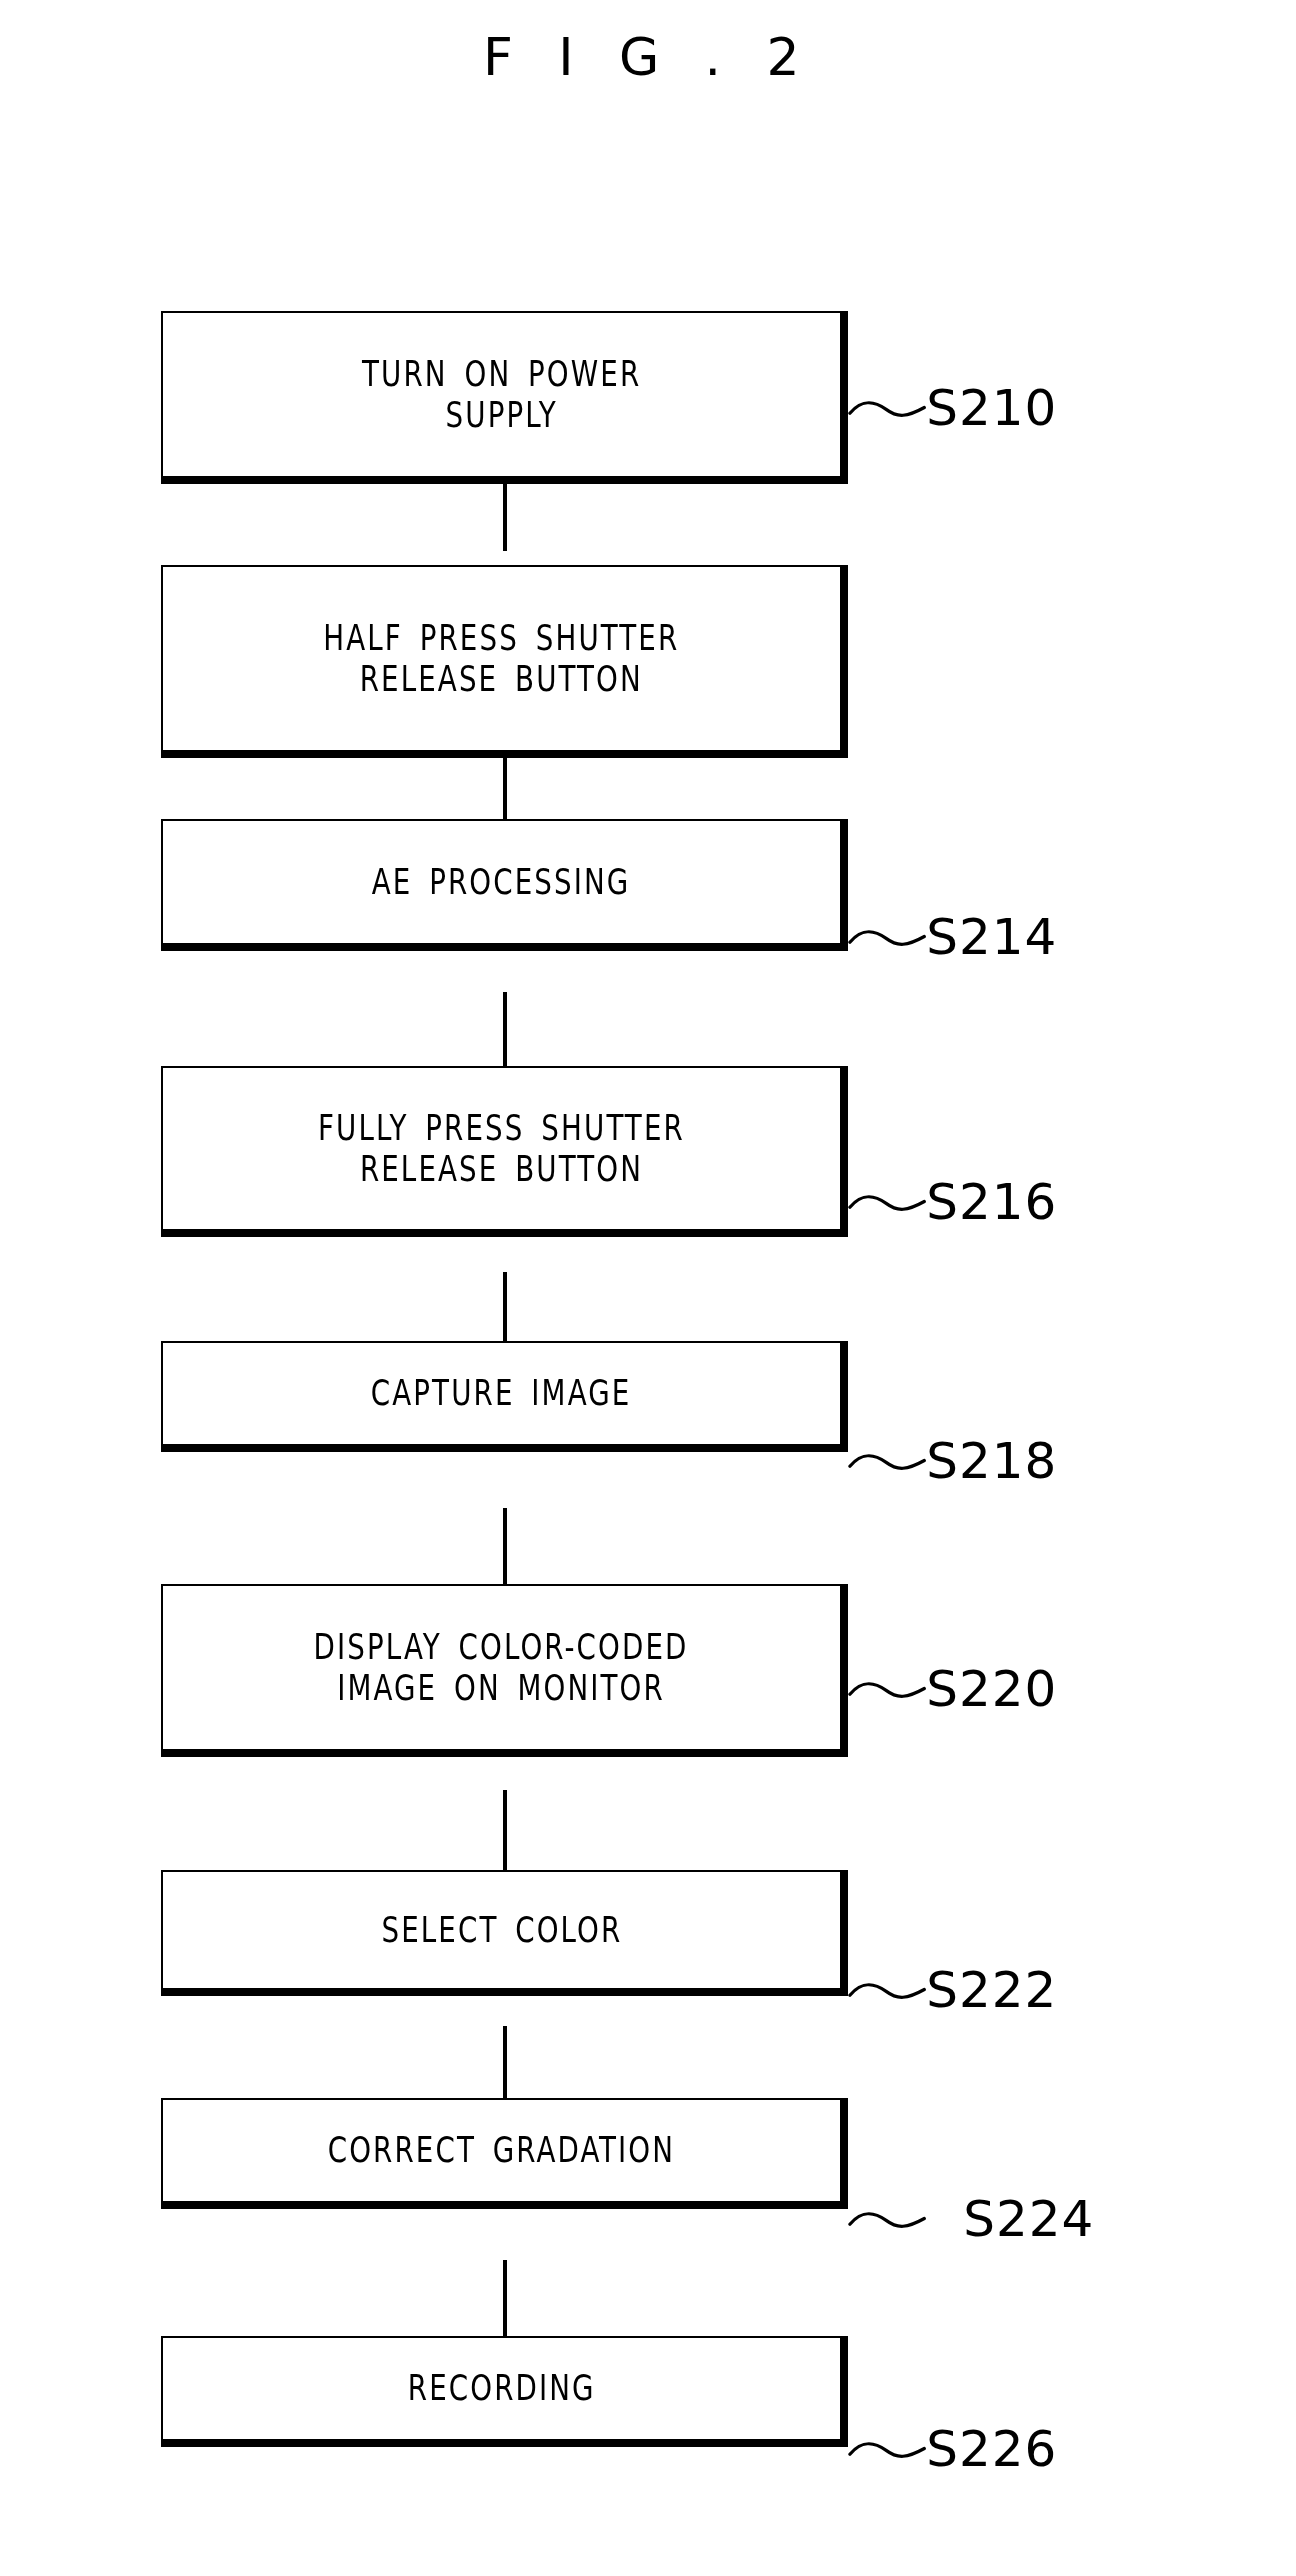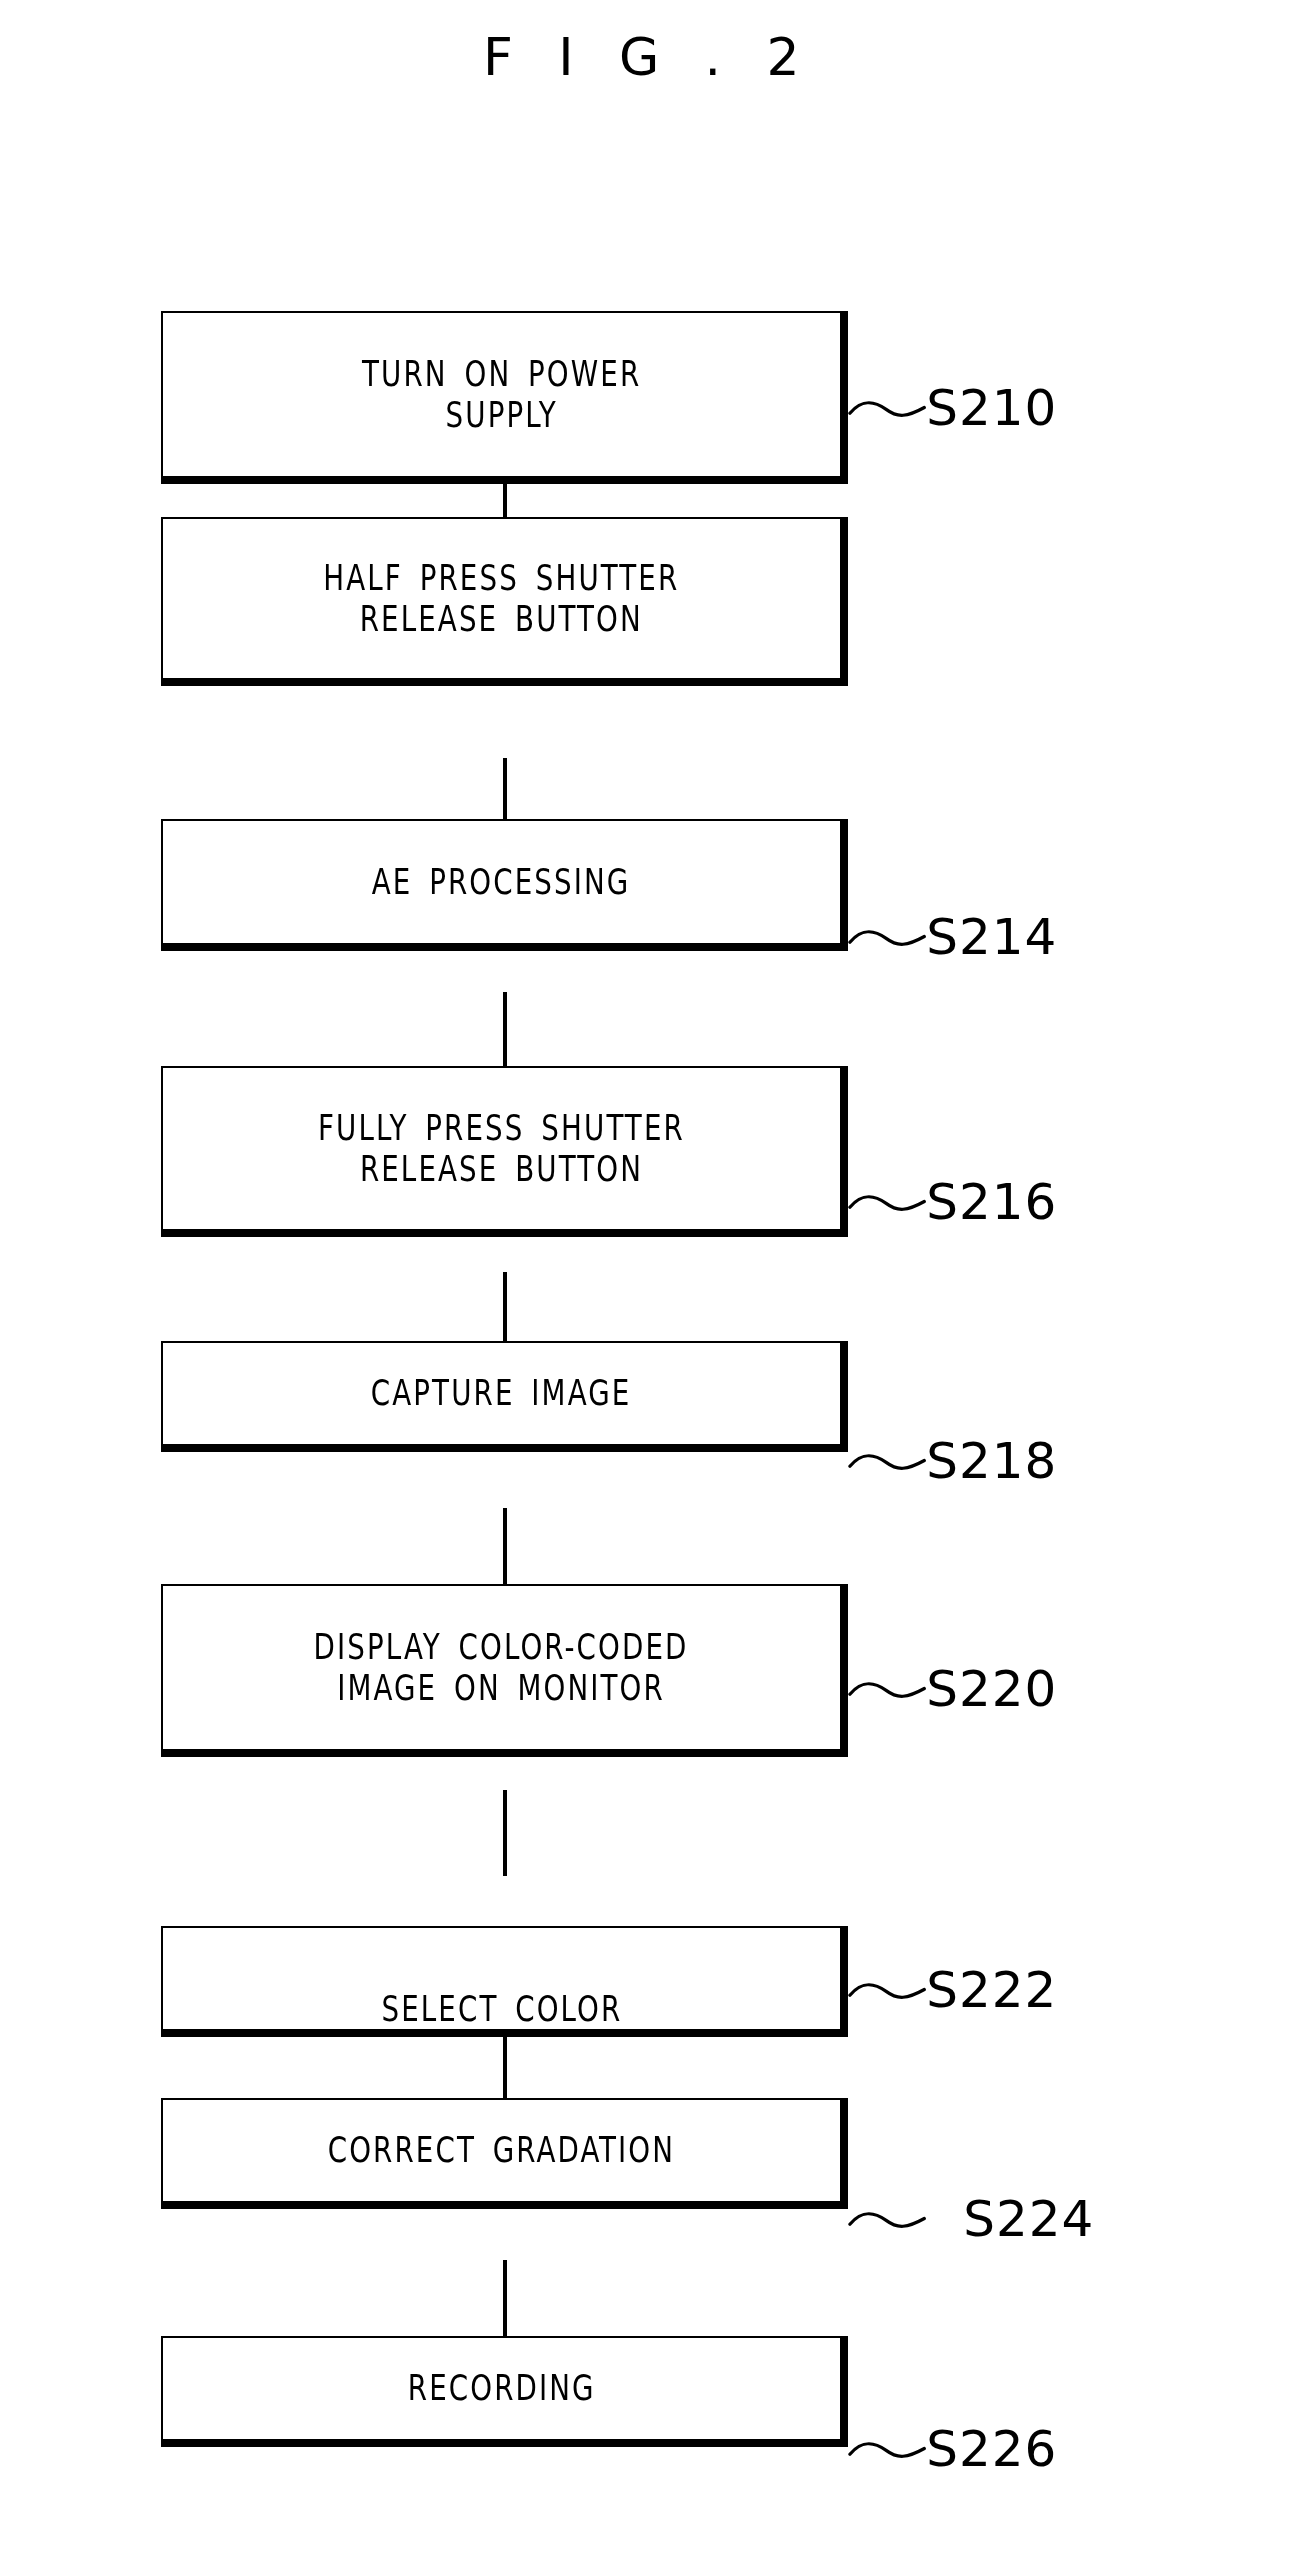--- a/index.html
+++ b/index.html
@@ -111,21 +111,21 @@
   <div class="connector" style="top:1508px;height:82px;"></div>
   <div class="connector" style="top:1790px;height:86px;"></div>
   <div class="connector" style="top:2026px;height:79px;"></div>
   <div class="connector" style="top:2260px;height:82px;"></div>
 
   <div class="flow-box" style="top:311px;height:173px;">
     <span class="flow-box-label">TURN ON POWER
 SUPPLY</span>
   </div>
 
-  <div class="flow-box" style="top:517px;height:169px;">
+  <div class="flow-box" style="top:565px;height:193px;">
     <span class="flow-box-label">HALF PRESS SHUTTER
 RELEASE BUTTON</span>
   </div>
 
   <div class="flow-box" style="top:819px;height:132px;">
     <span class="flow-box-label">AE PROCESSING</span>
   </div>
 
   <div class="flow-box" style="top:1066px;height:171px;">
     <span class="flow-box-label">FULLY PRESS SHUTTER
@@ -134,21 +134,21 @@
 
   <div class="flow-box" style="top:1341px;height:111px;">
     <span class="flow-box-label">CAPTURE IMAGE</span>
   </div>
 
   <div class="flow-box" style="top:1584px;height:173px;">
     <span class="flow-box-label">DISPLAY COLOR-CODED
 IMAGE ON MONITOR</span>
   </div>
 
-  <div class="flow-box" style="top:1926px;height:111px;align-items:flex-end;">
+  <div class="flow-box" style="top:1870px;height:126px;">
     <span class="flow-box-label">SELECT COLOR</span>
   </div>
 
   <div class="flow-box" style="top:2098px;height:111px;">
     <span class="flow-box-label">CORRECT GRADATION</span>
   </div>
 
   <div class="flow-box" style="top:2336px;height:111px;">
     <span class="flow-box-label">RECORDING</span>
   </div>

